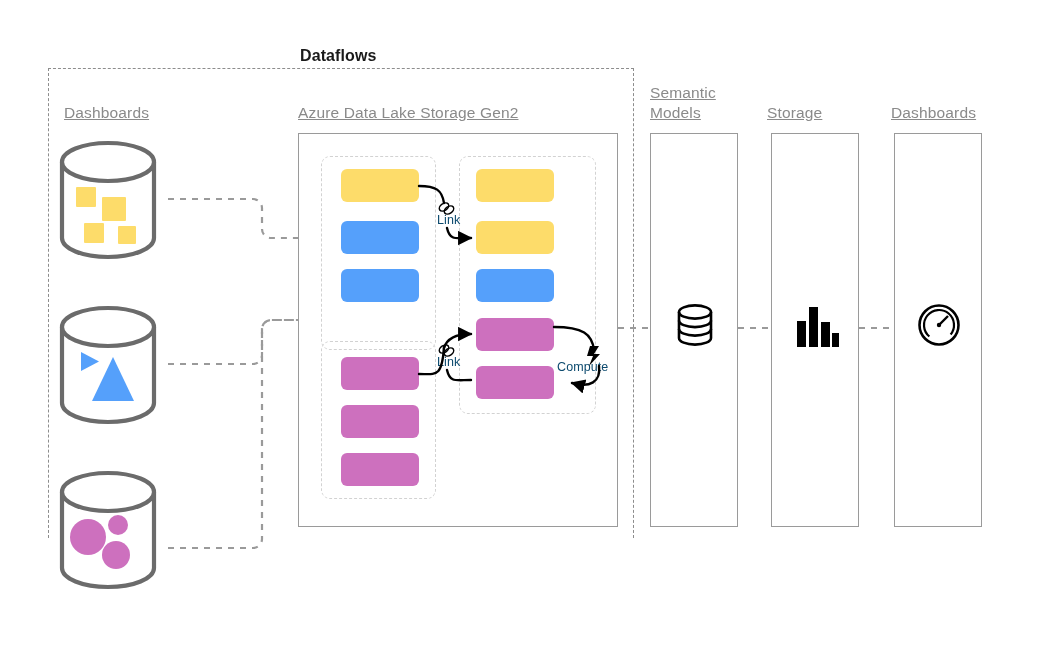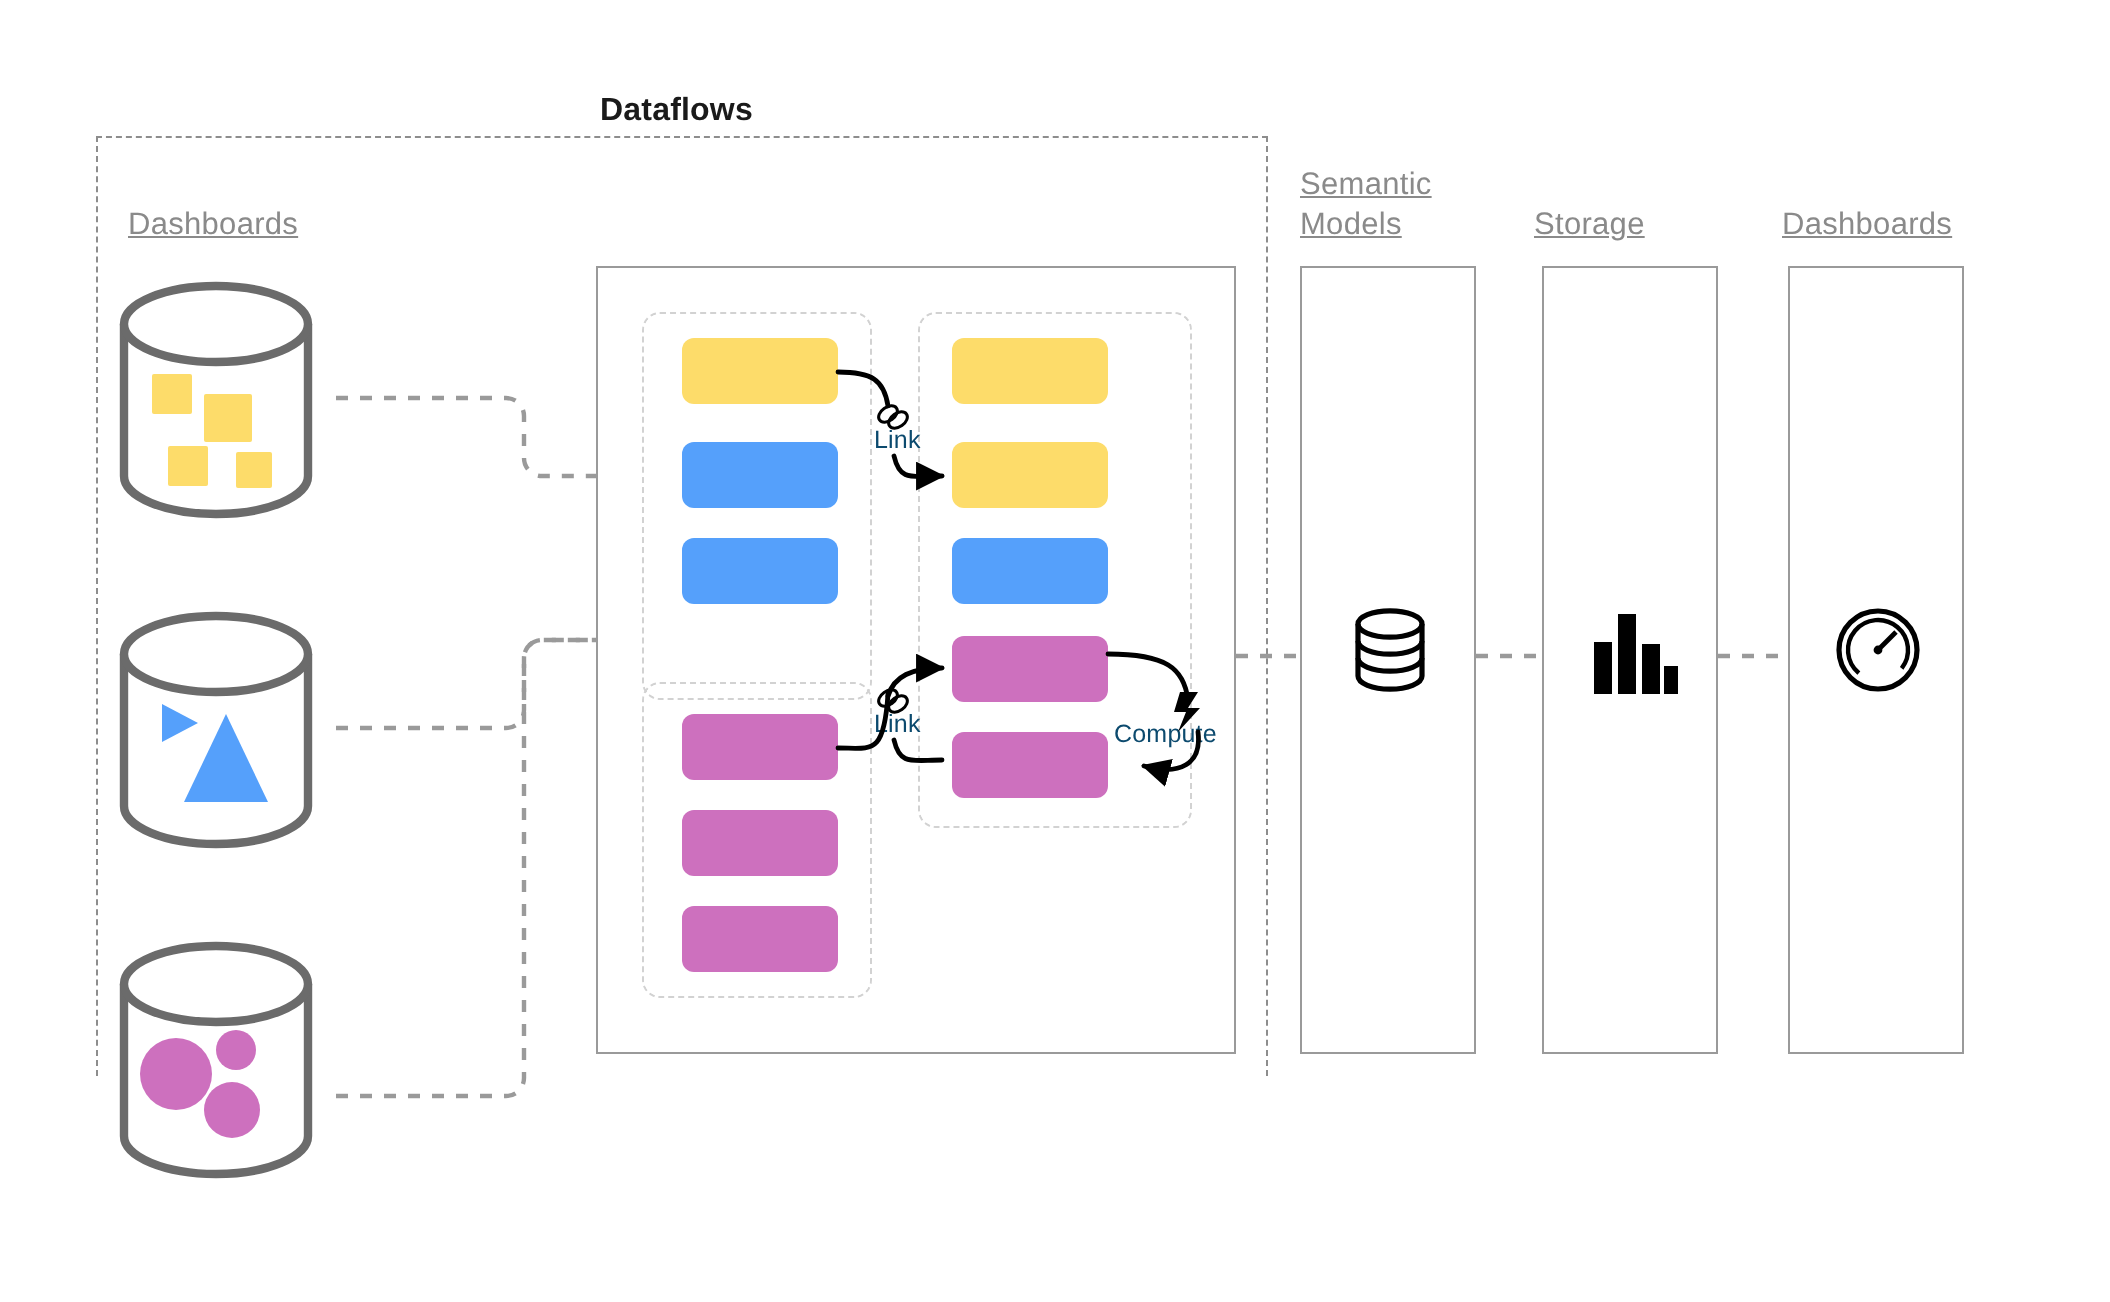--- a/index.html
+++ b/index.html
@@ -114,20 +114,21 @@
 </head>
 <body>
 
 <div id="canvas">
 
   <div class="abs dataflows-box"></div>
 
   <div class="abs dataflows-title">Dataflows</div>
 
   <div class="abs col-label lbl-datasources">Dashboards</div>
+  <div class="abs col-label lbl-adls">Azure Data Lake Storage Gen2</div>
   <div class="abs col-label lbl-semantic">Semantic
 Models</div>
   <div class="abs col-label lbl-reports">Storage</div>
   <div class="abs col-label lbl-dashboards">Dashboards</div>
 
   <div class="abs" style="left:58px; top:140px; width:100px; height:120px;">
     <svg class="icon-svg" width="100" height="120" viewBox="0 0 100 120">
       <g stroke="#6b6b6b" stroke-width="4.2" fill="#ffffff">
         <path d="M4 22 L4 98 A46 19 0 0 0 96 98 L96 22" fill="#ffffff"></path>
         <ellipse cx="50" cy="22" rx="46" ry="19" fill="#ffffff"></ellipse>

